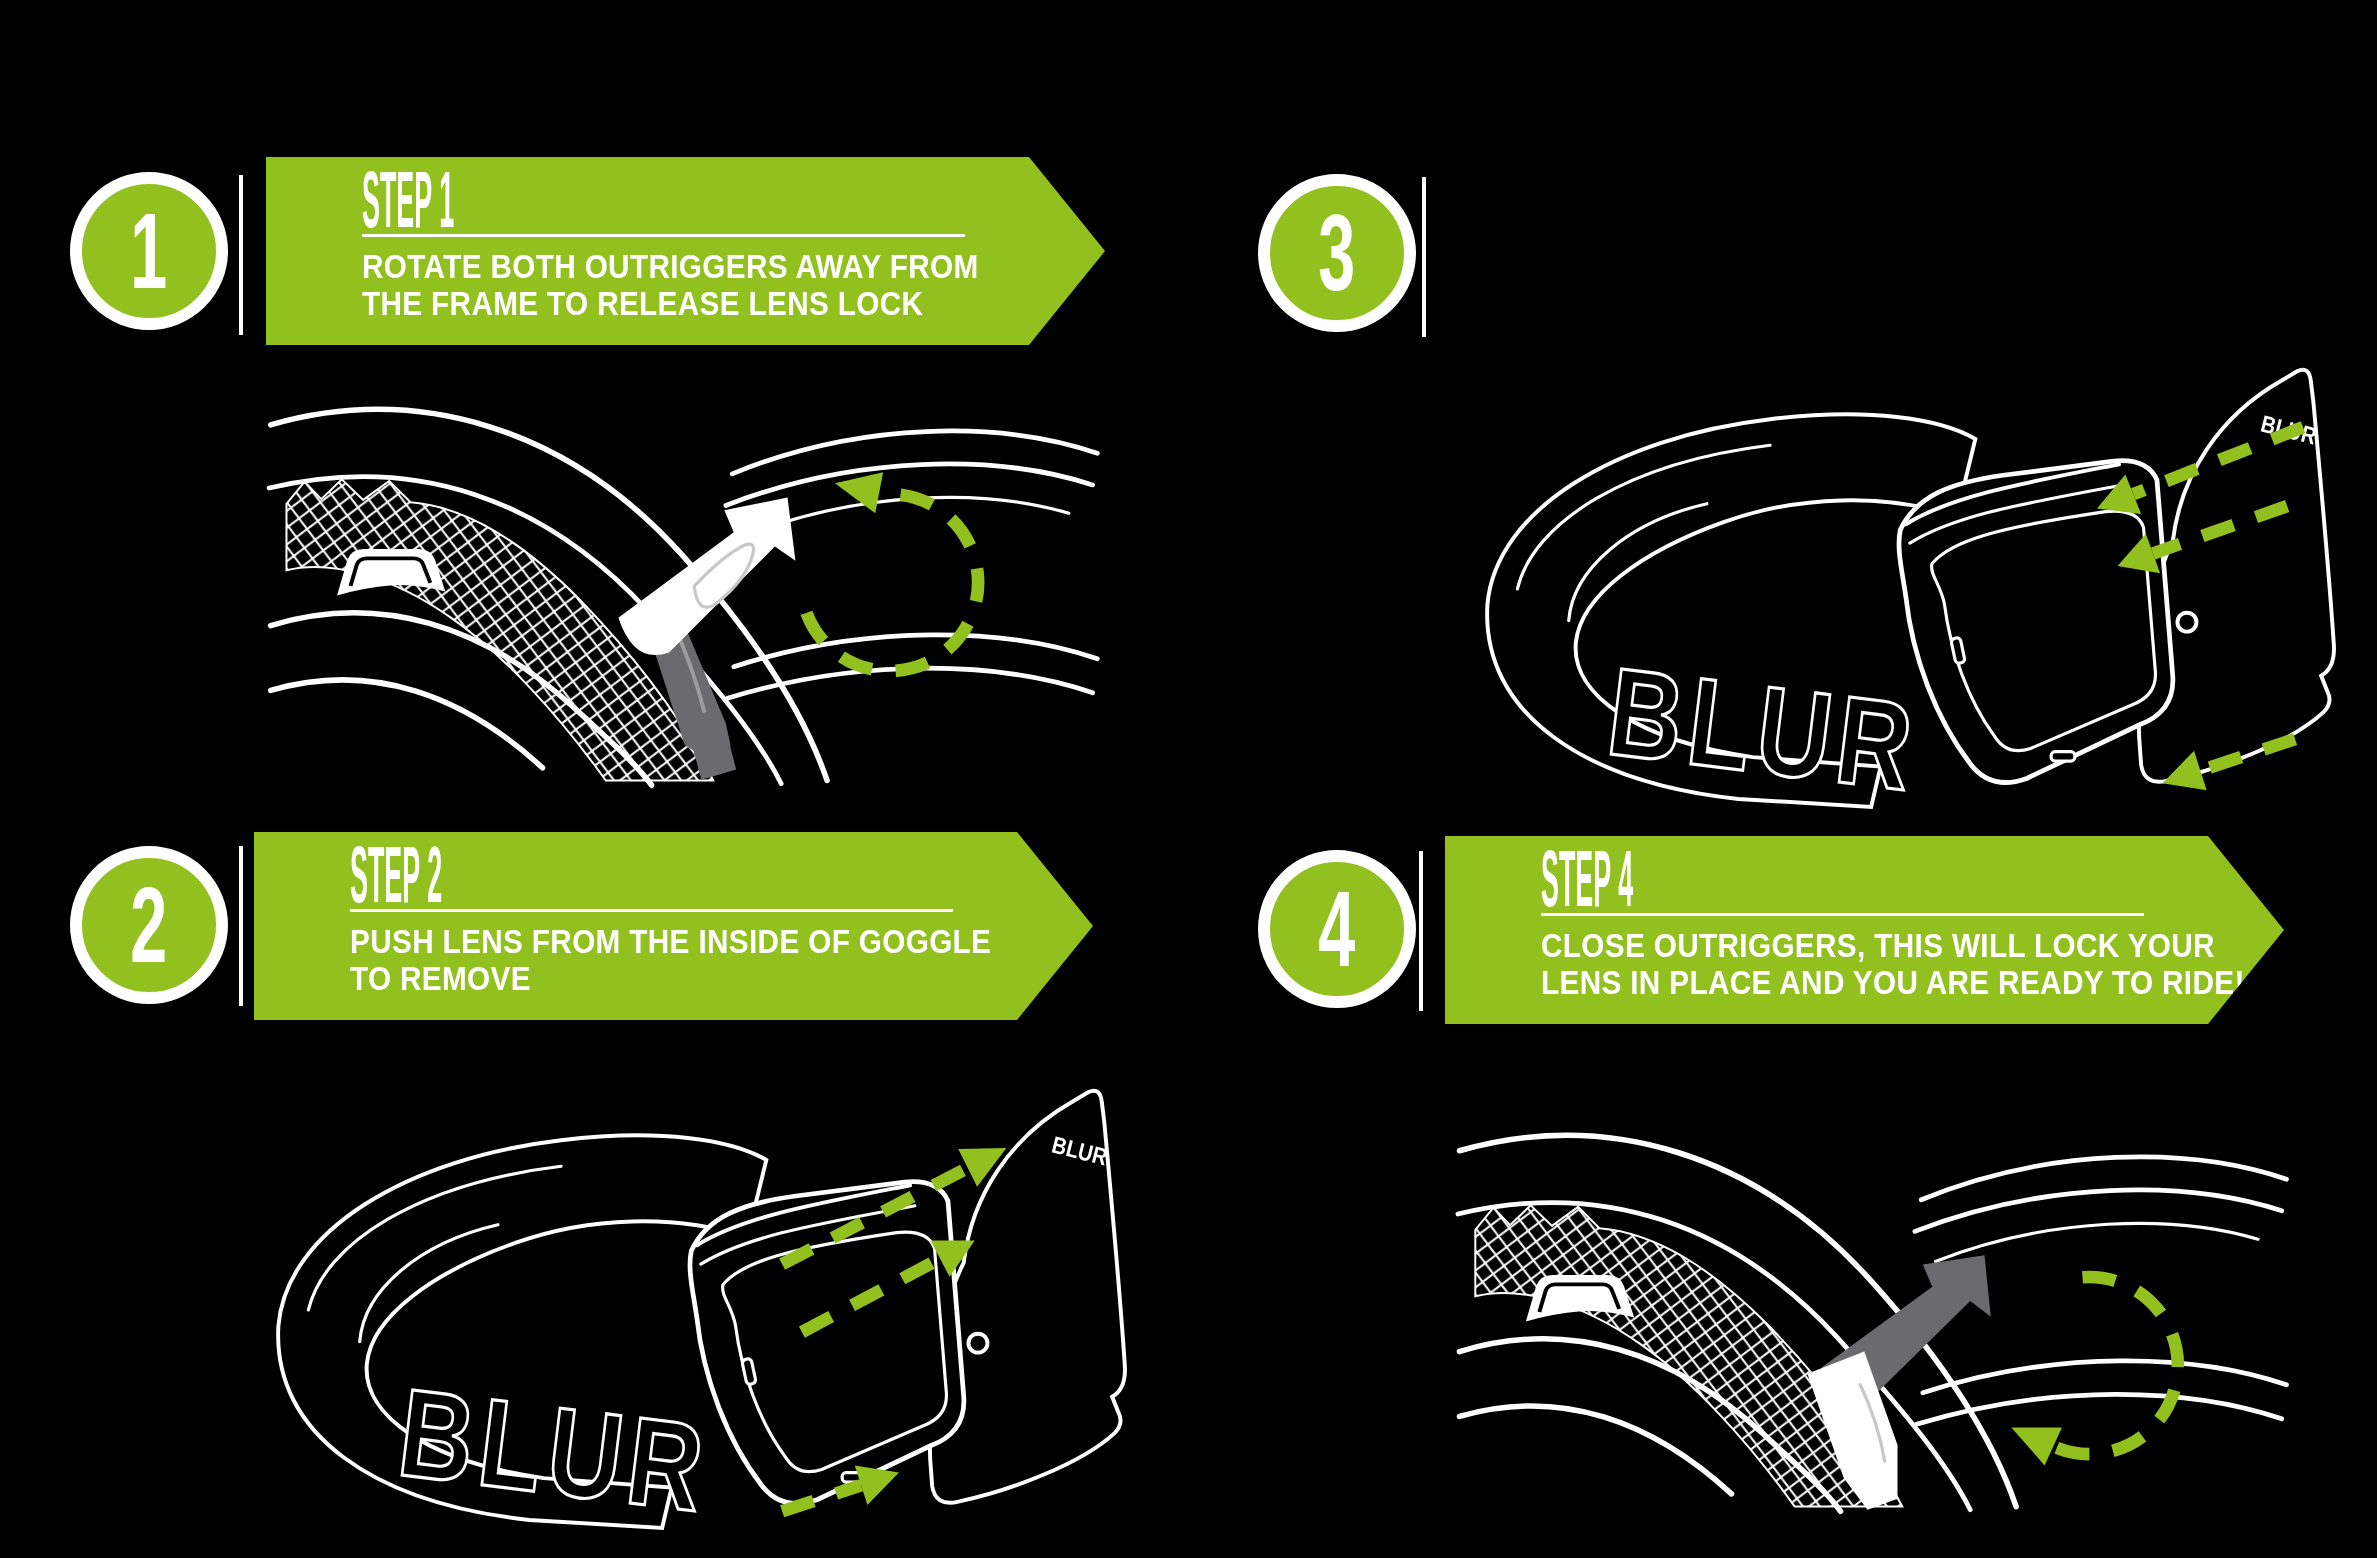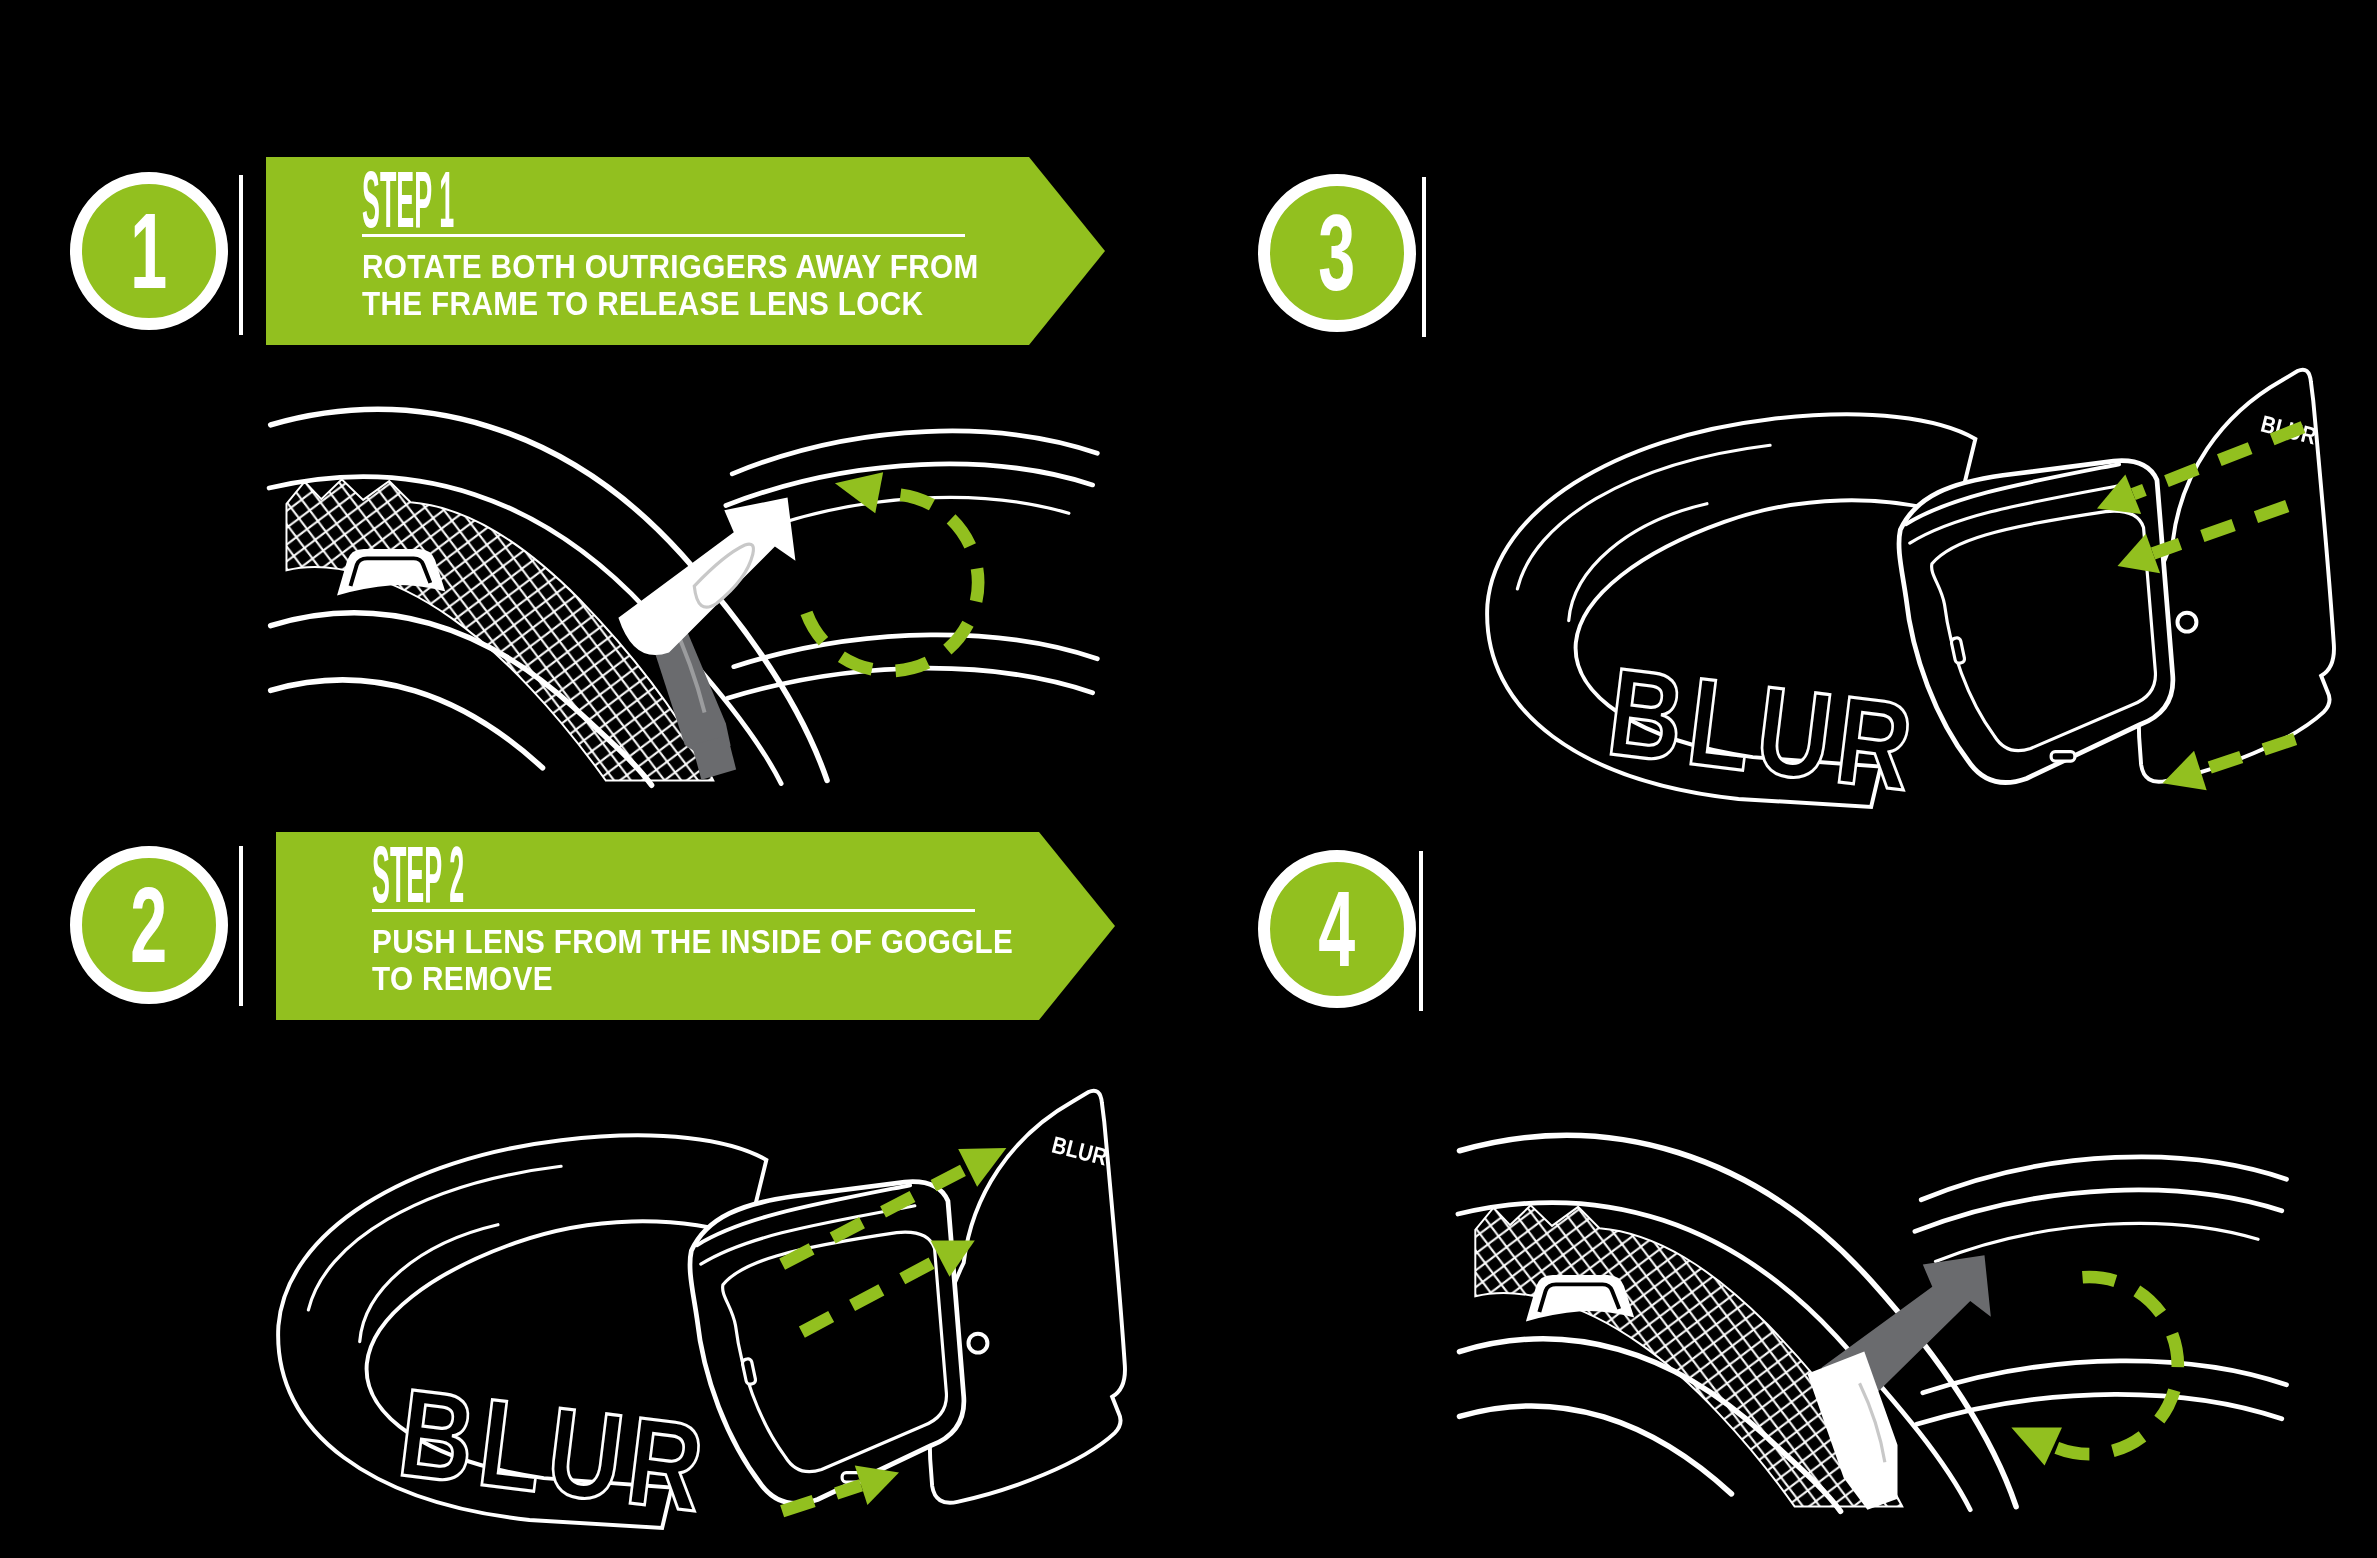--- a/index.html
+++ b/index.html
@@ -144,21 +144,21 @@
       <polygon class="head" points="917,536 957,495 973,545"></polygon>
     </g>
   </svg>
 </section>
 
 <section class="step-block">
   <div class="num-circle" style="left:70px;top:846px">
     <span class="num">2</span>
   </div>
   <div class="vline" style="left:239px;top:846px"></div>
-  <div class="banner" style="left:276px;top:832px">
+  <div class="banner" style="left:254px;top:832px">
     <div class="banner-inner">
       <div class="step-title">STEP 2</div>
       <div class="rule"></div>
       <div class="body">
         <div>PUSH LENS FROM THE INSIDE OF GOGGLE</div>
         <div>TO REMOVE</div>
       </div>
     </div>
   </div>
   <svg style="left:229px;top:1081px" width="901" height="454" viewBox="0 0 1140 575">
@@ -172,20 +172,30 @@
       <polygon class="head" points="848,496 808,537 792,487"></polygon>
     </g>
   </svg>
 </section>
 
 <section class="step-block">
   <div class="num-circle" style="left:1258px;top:850px">
     <span class="num">4</span>
   </div>
   <div class="vline" style="left:1419px;top:851px"></div>
+  <div class="banner" style="left:1445px;top:836px">
+    <div class="banner-inner">
+      <div class="step-title">STEP 4</div>
+      <div class="rule"></div>
+      <div class="body">
+        <div>CLOSE OUTRIGGERS, THIS WILL LOCK YOUR</div>
+        <div>LENS IN PLACE AND YOU ARE READY TO RIDE!</div>
+      </div>
+    </div>
+  </div>
   <svg style="left:1450px;top:1095px" width="846" height="427" viewBox="0 0 1070 515">
     <use href="#corner-base"></use>
     <g>
       <path class="lever-gray" d="M470,332 L610,230 L598,202 L676,190 L684,268 L658,248 L532,372 Q490,384 470,332 Z"></path>
       <path class="lever-white" d="M452,340 L524,312 L566,430 L566,498 L528,512 L498,472 Z"></path>
       <path d="M518,352 Q542,402 550,452" stroke="#C8C8C8" stroke-width="4" fill="none"></path>
     </g>
     <g>
       <path class="dash" d="M800,218 A112,112 0 1 1 763,432"></path>
       <polygon class="head" points="710,408 774,408 752,456"></polygon>

